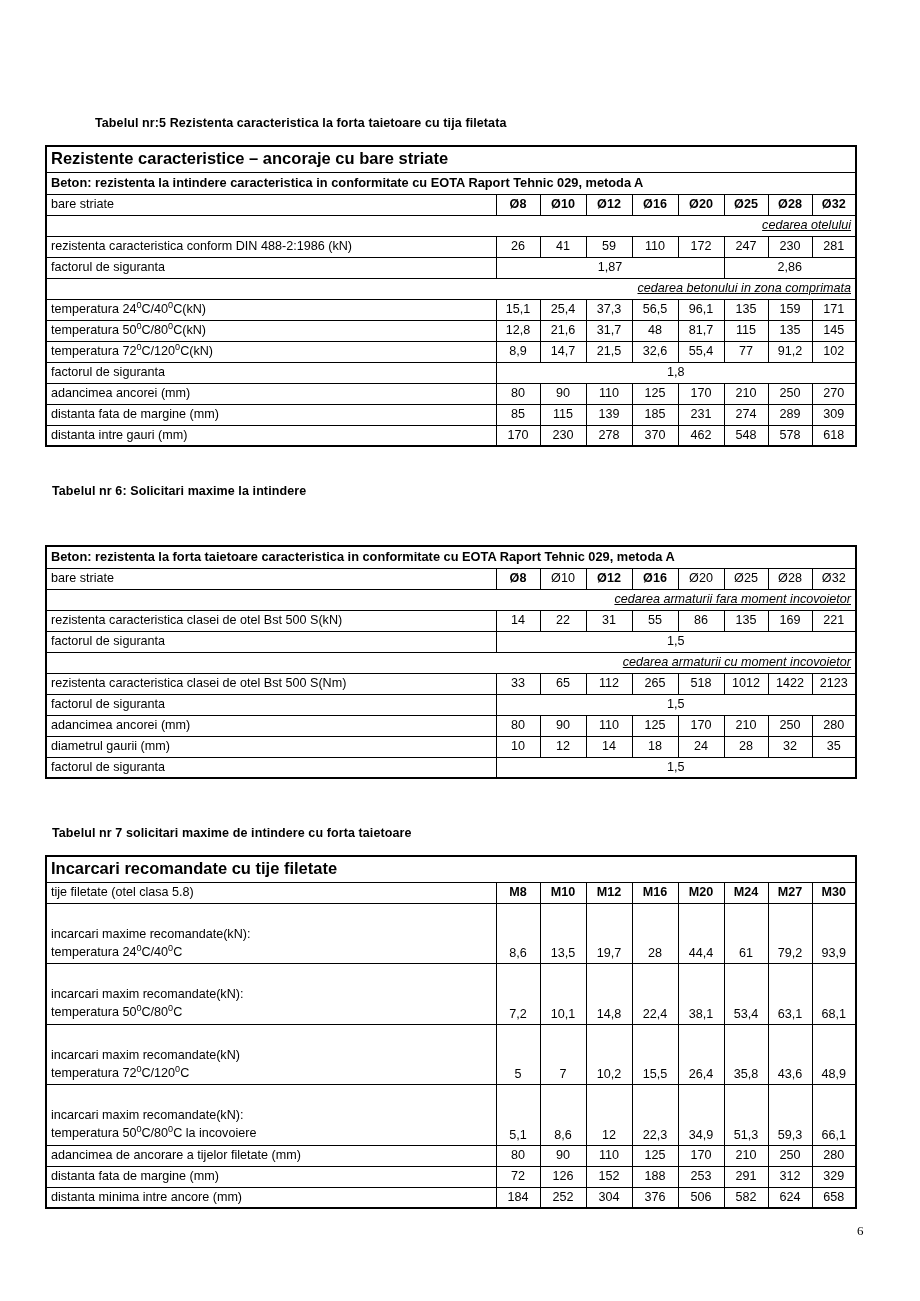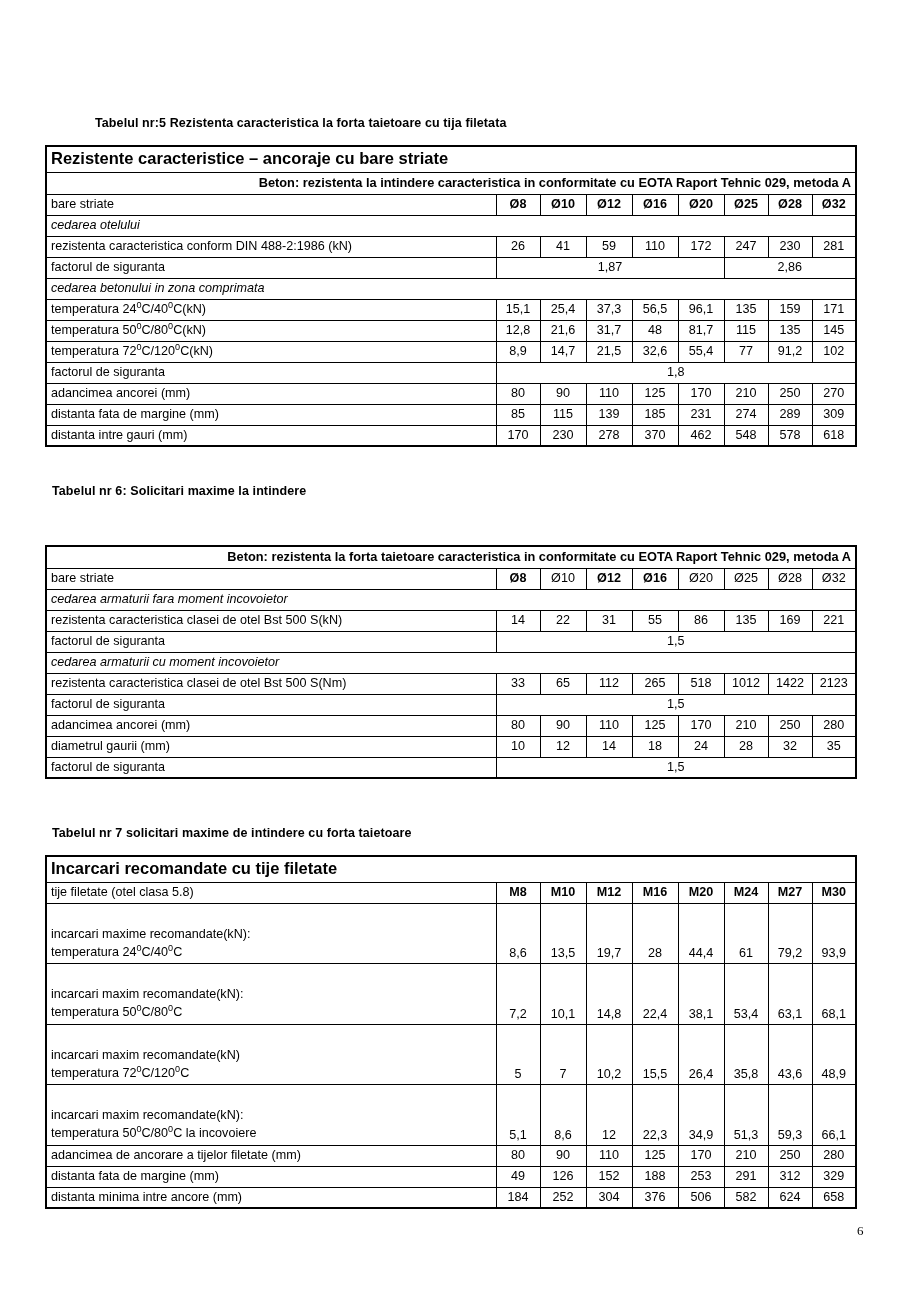--- a/index.html
+++ b/index.html
@@ -59,31 +59,32 @@
   
   td.tbl-title {
     text-align: left;
     font-weight: bold;
     font-size: 16.5px;
     height: 26px;
     padding: 1px 4px 3px 4px;
   }
   
   td.tbl-sub {
-    text-align: right;
+    text-align: left;
     font-weight: bold;
     font-size: 12.8px;
     height: 22px;
   }
   
   td.sect {
-    text-align: left;
+    text-align: right;
     font-style: italic;
     font-size: 12.6px;
     height: 21px;
+    text-decoration: underline;
   }
   
   td.lbl {
     text-align: left;
     white-space: nowrap;
     height: 21px;
     margin-top: 16px;
   }
   td.lbl.two-line {
     height: 46px;
@@ -433,21 +434,21 @@
         <td class="num">90</td>
         <td class="num">110</td>
         <td class="num">125</td>
         <td class="num">170</td>
         <td class="num">210</td>
         <td class="num">250</td>
         <td class="num">280</td>
       </tr>
       <tr>
         <td class="lbl">distanta fata de margine (mm)</td>
-        <td class="num">49</td>
+        <td class="num">72</td>
         <td class="num">126</td>
         <td class="num">152</td>
         <td class="num">188</td>
         <td class="num">253</td>
         <td class="num">291</td>
         <td class="num">312</td>
         <td class="num">329</td>
       </tr>
       <tr>
         <td class="lbl">distanta minima intre ancore (mm)</td>

